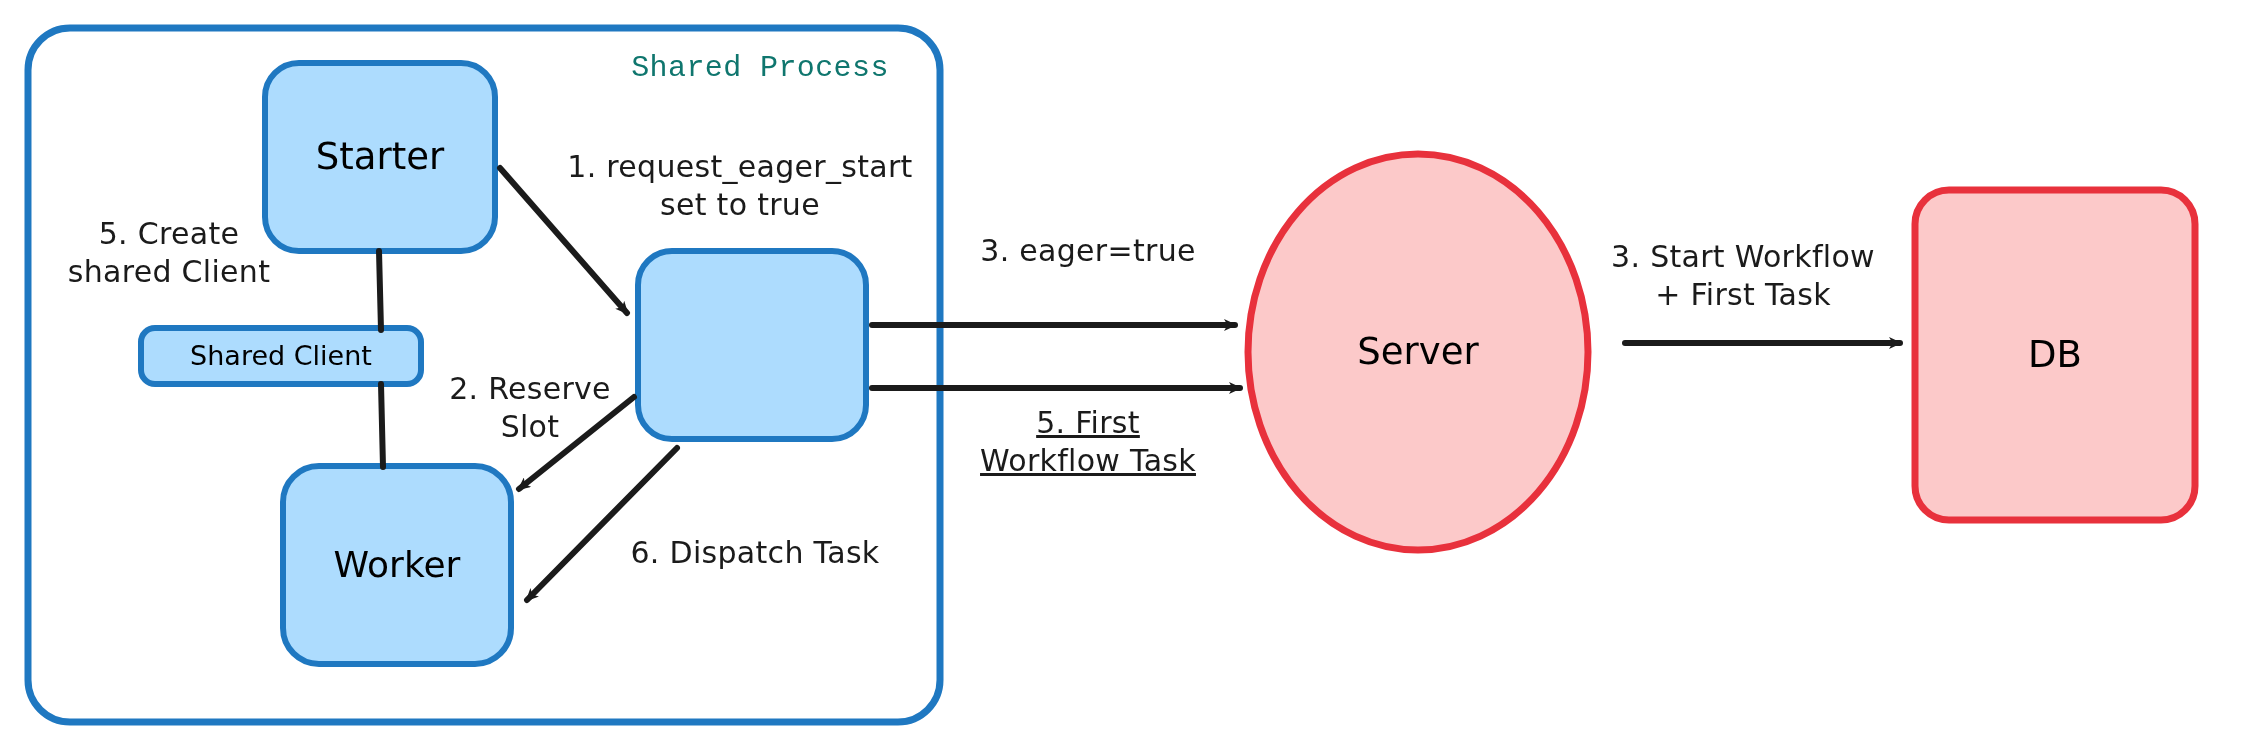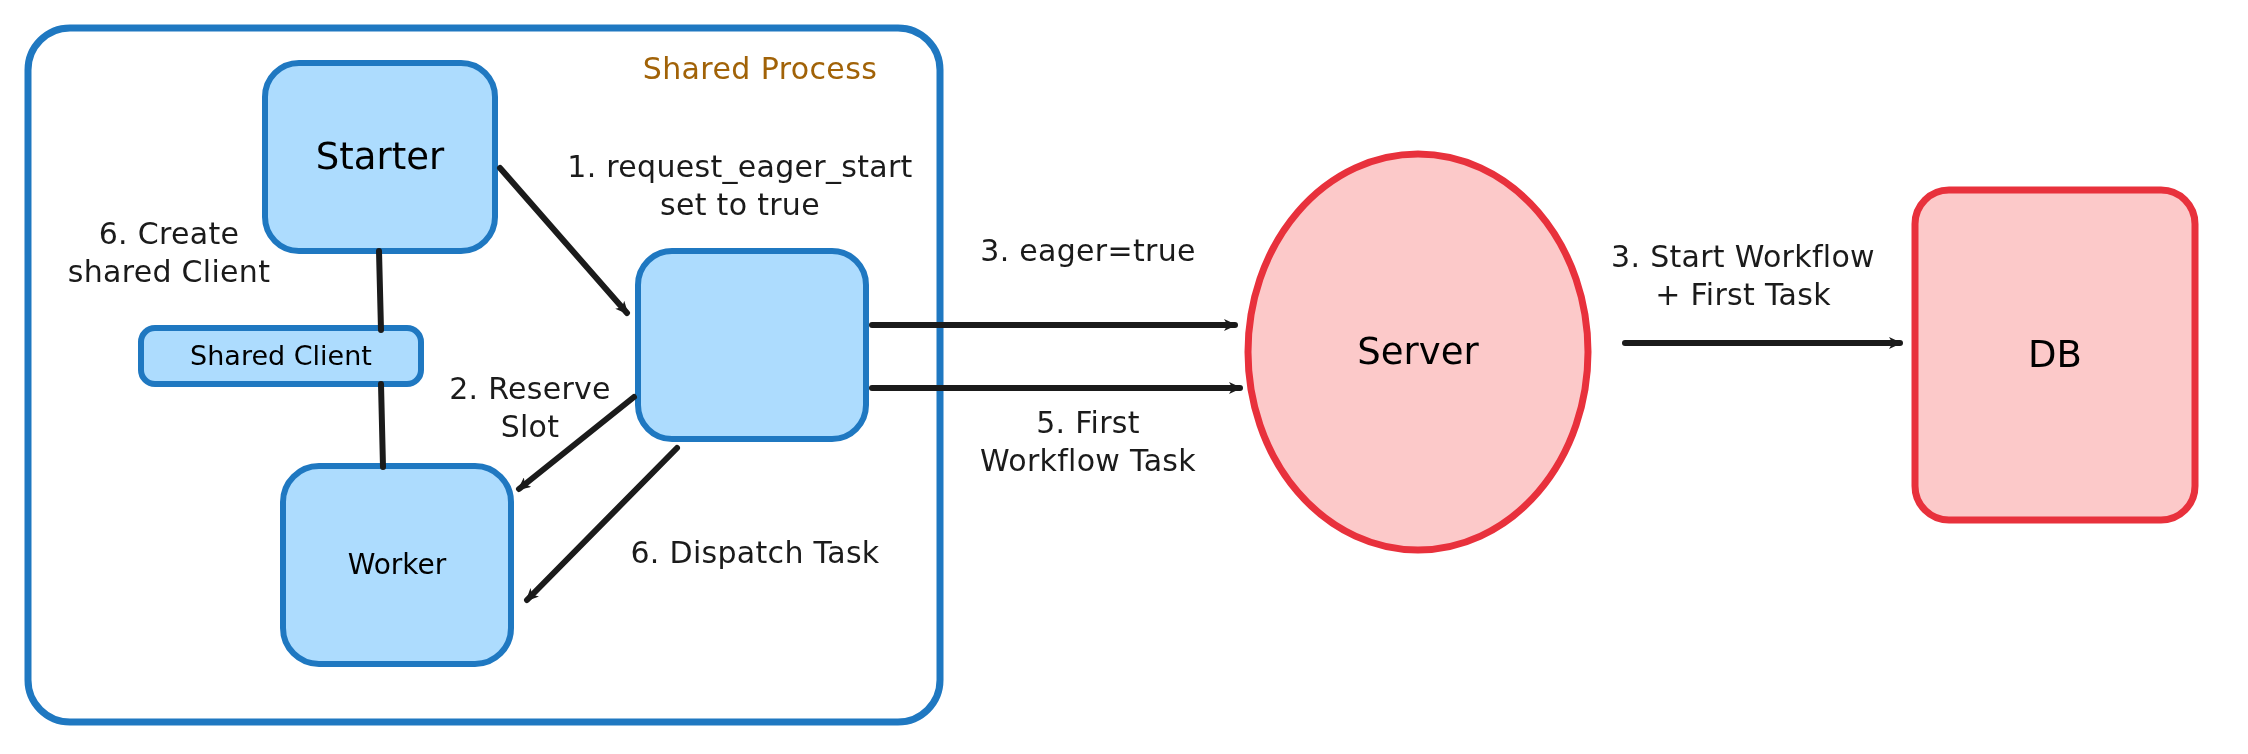--- a/index.html
+++ b/index.html
@@ -39,22 +39,23 @@
     color: #000000;
     text-align: center;
     line-height: 1.2;
   }
   .edge-label {
     font-size: 30px;
     letter-spacing: 0.3px;
   }
   .group-title {
     font-size: 30px;
-    color: #a16207;
+    color: #0f766e;
     letter-spacing: 0.4px;
+    font-family: Liberation Mono, monospace;
   }
 </style>
 </head>
 <body>
 
 <div id="canvas">
 
   <svg id="svg-layer" viewBox="0 0 2248 754">
     <defs>
       <marker id="arrowhead" markerWidth="14" markerHeight="12" refX="11" refY="6" orient="auto" markerUnits="userSpaceOnUse">
@@ -92,39 +93,39 @@
 
     <path d="M 1625 343 L 1900 343" fill="none" stroke="#1b1b1b" stroke-width="6" stroke-linecap="round" marker-end="url(#arrowhead)"></path>
   </svg>
 
   <div class="label group-title" style="left:600px; top:50px; width:320px;">Shared Process</div>
 
   <div class="node-label" style="left:265px; top:63px; width:230px; height:188px; font-size:37px;">Starter</div>
 
   <div class="node-label" style="left:141px; top:328px; width:280px; height:56px; font-size:27px;">Shared Client</div>
 
-  <div class="node-label" style="left:283px; top:466px; width:228px; height:198px; font-size:28px;">Worker</div>
+  <div class="node-label" style="left:283px; top:466px; width:228px; height:198px; font-size:36px;">Worker</div>
 
 
   <div class="node-label" style="left:1248px; top:154px; width:340px; height:396px; font-size:37px;">Server</div>
 
   <div class="node-label" style="left:1915px; top:190px; width:280px; height:330px; font-size:37px;">DB</div>
 
-  <div class="label edge-label" style="left:24px; top:215px; width:290px;">6. Create
+  <div class="label edge-label" style="left:24px; top:215px; width:290px;">5. Create
 shared Client</div>
 
   <div class="label edge-label" style="left:530px; top:148px; width:420px;">1. request_eager_start
 set to true</div>
 
   <div class="label edge-label" style="left:430px; top:370px; width:200px;">2. Reserve
 Slot</div>
 
   <div class="label edge-label" style="left:958px; top:232px; width:260px;">3. eager=true</div>
 
   <div class="label edge-label" style="left:1588px; top:238px; width:310px;">3. Start Workflow
 + First Task</div>
 
-  <div class="label edge-label" style="left:938px; top:404px; width:300px;">5. First
+  <div class="label edge-label" style="left:938px; top:404px; width:300px;text-decoration:underline;">5. First
 Workflow Task</div>
 
   <div class="label edge-label" style="left:600px; top:534px; width:310px;">6. Dispatch Task</div>
 
 </div>
 
 </body></html>

